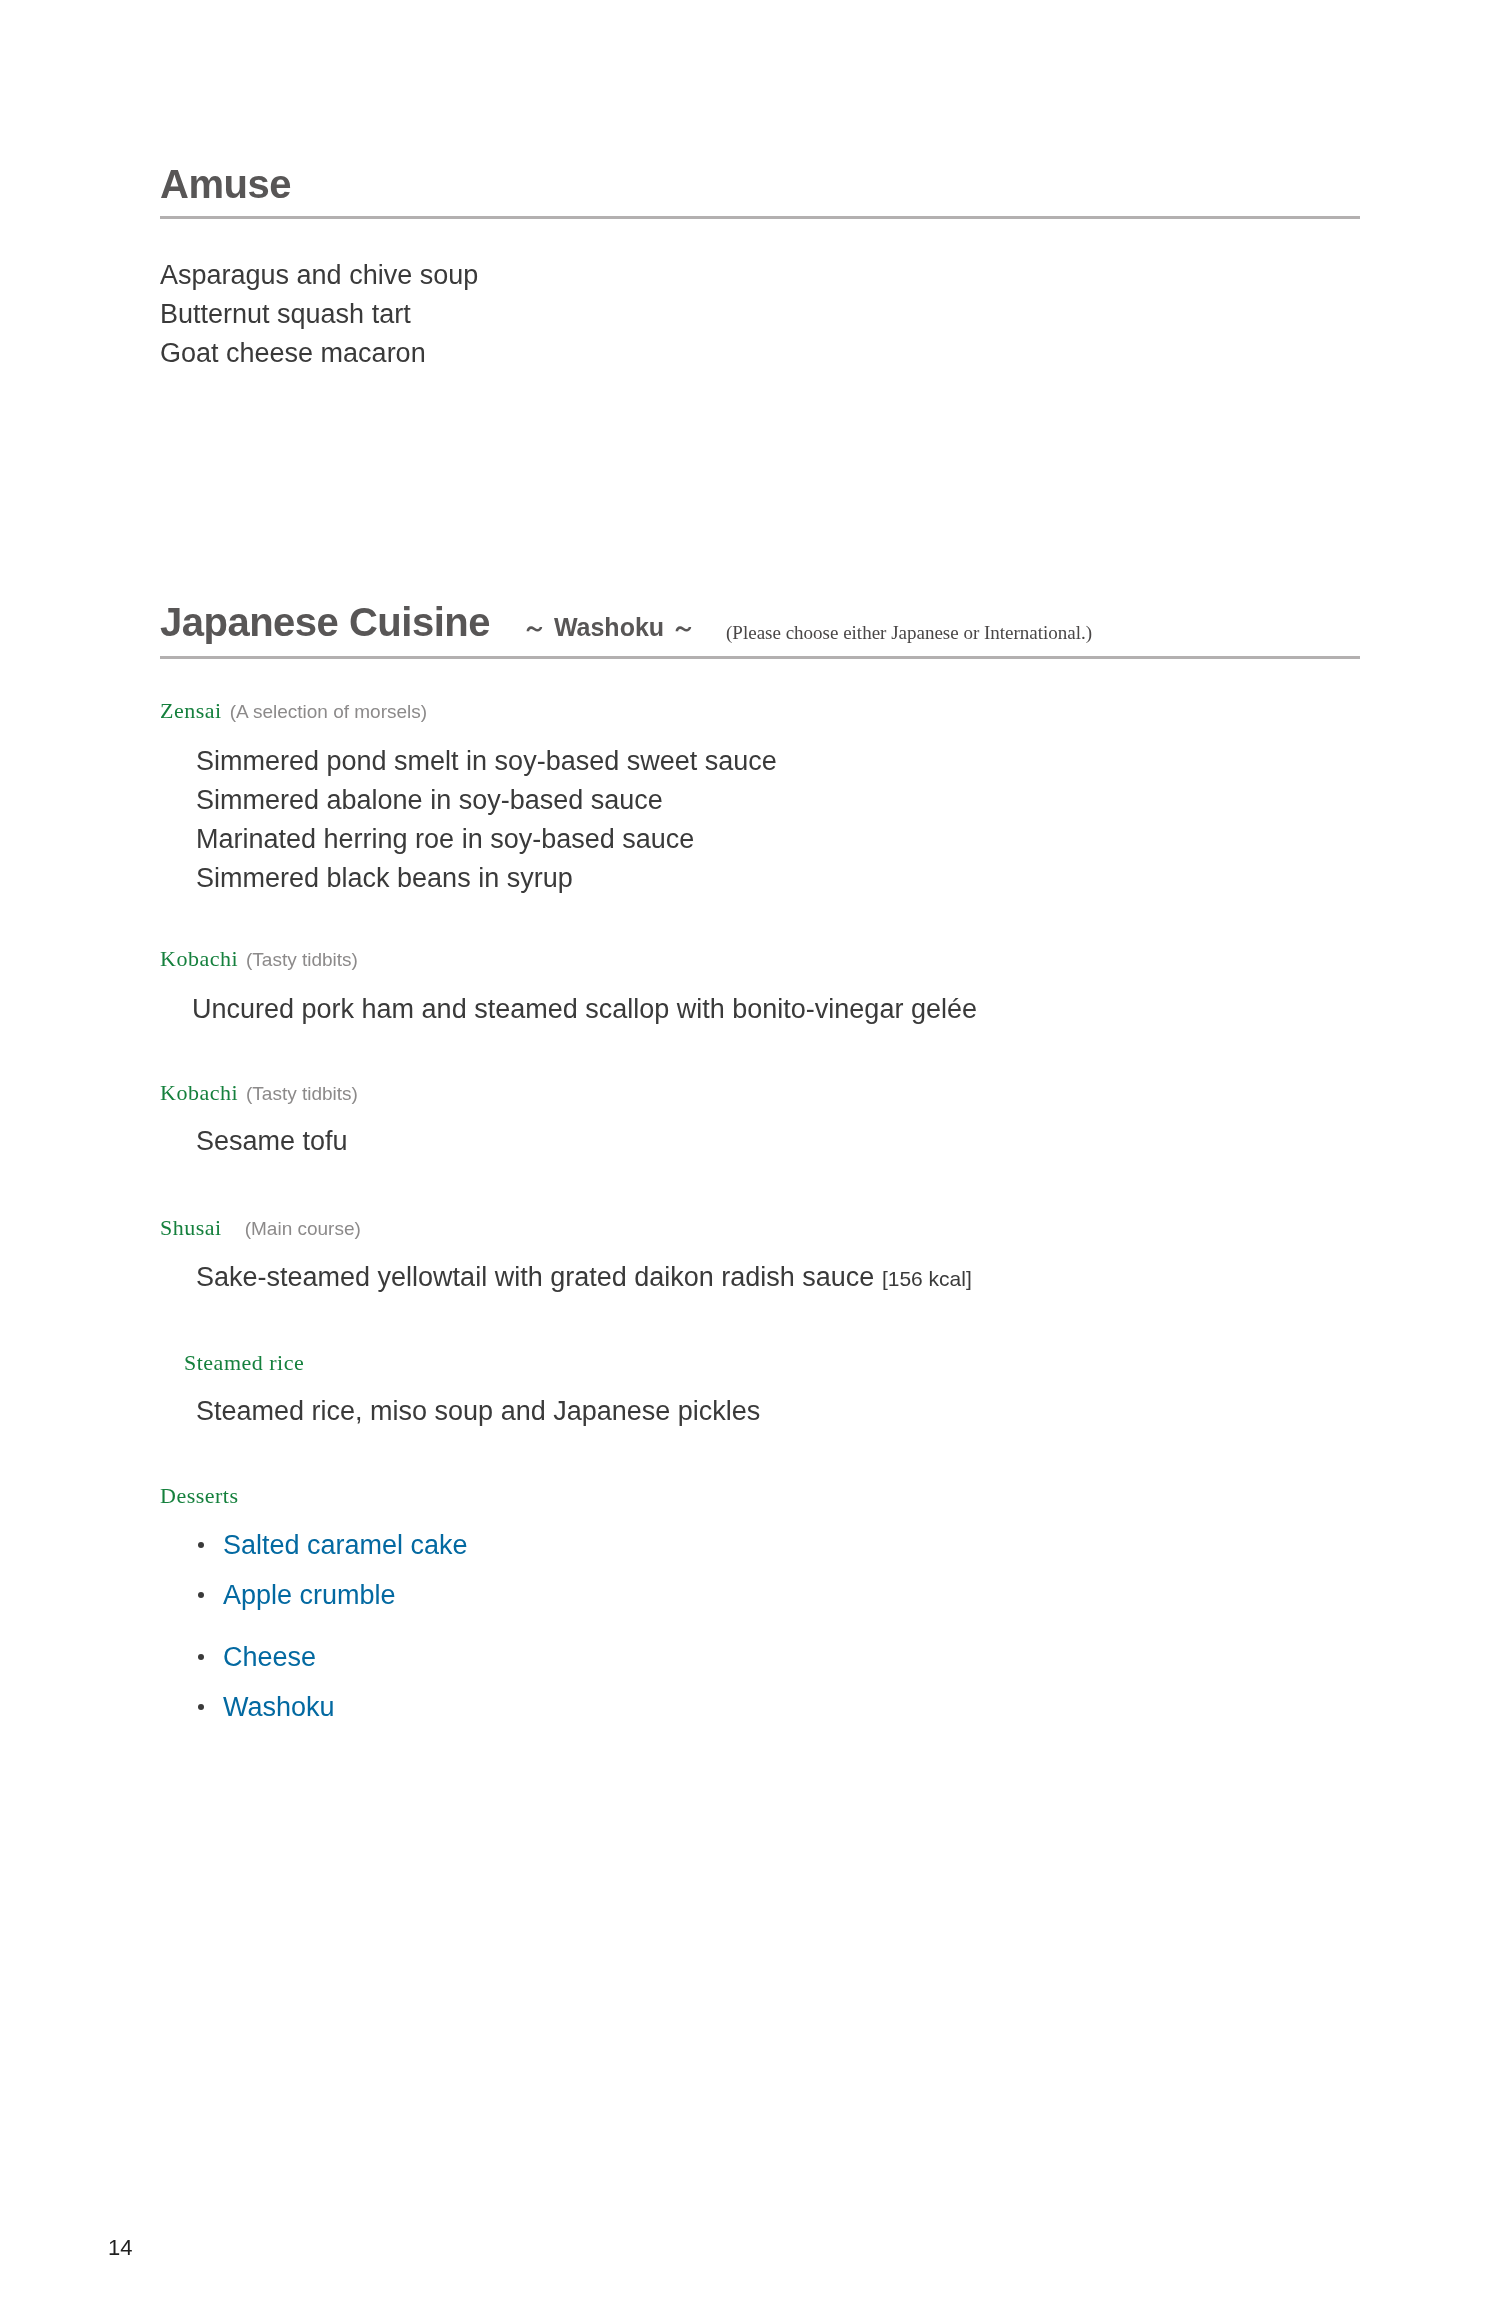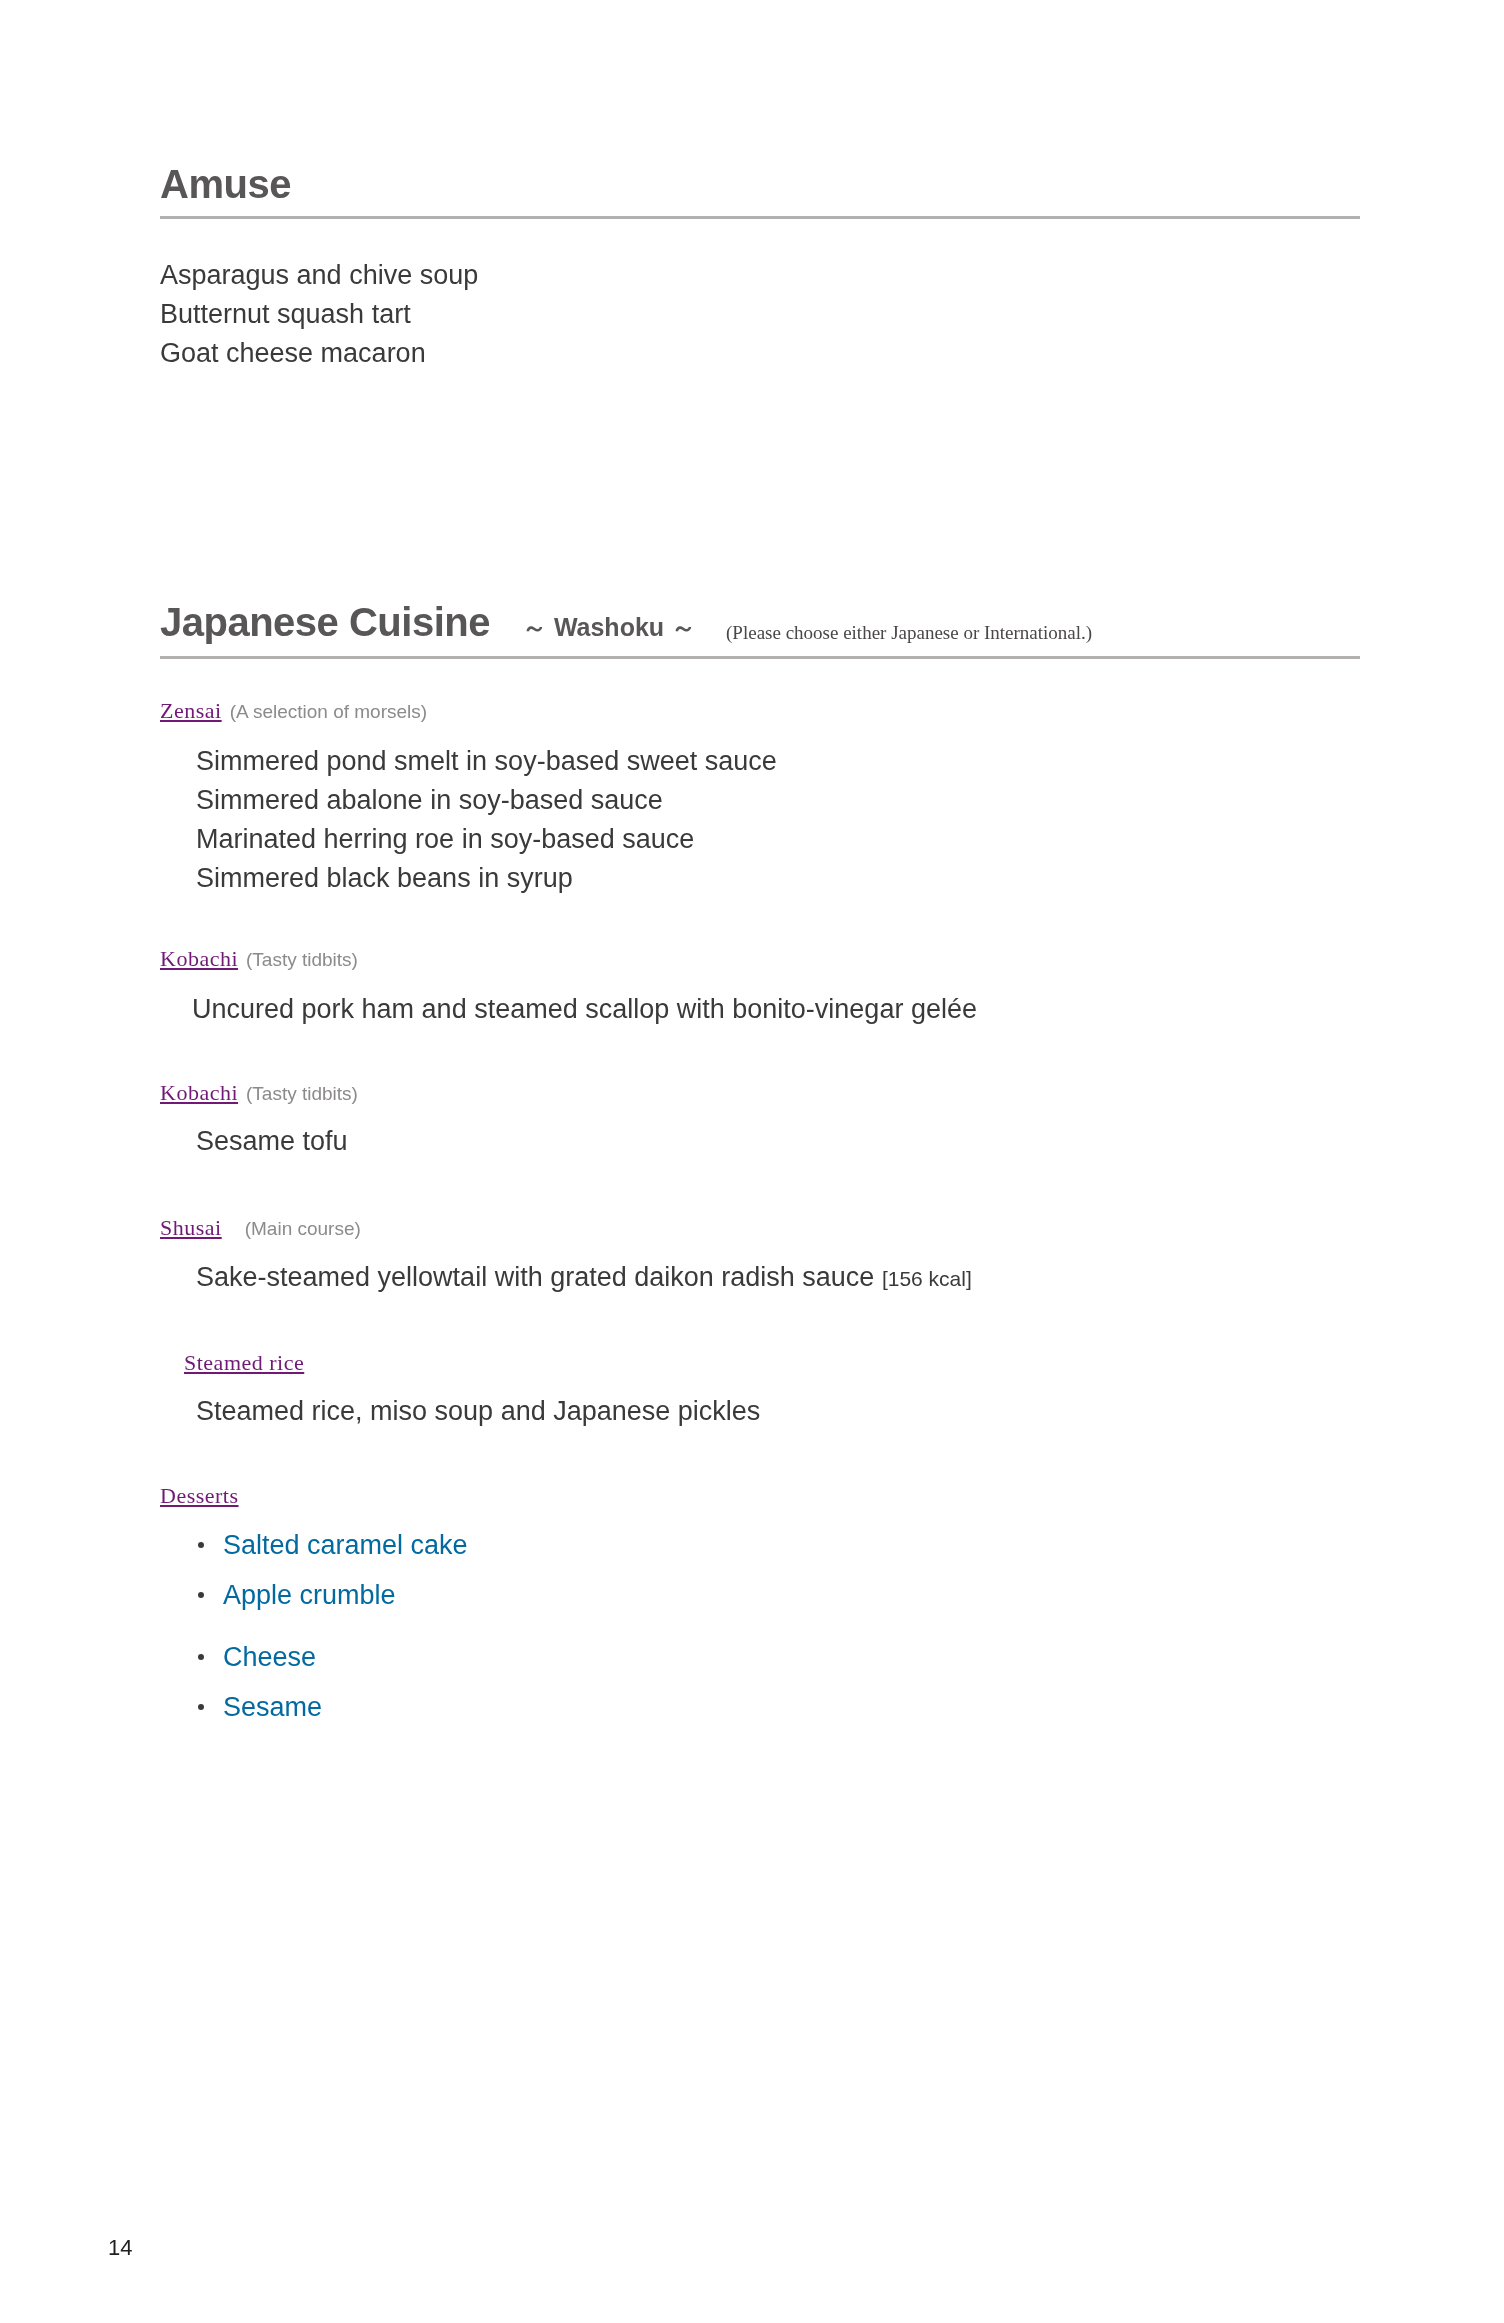--- a/index.html
+++ b/index.html
@@ -49,23 +49,22 @@
     white-space: nowrap;
   }
 
   .items { font-size: 27px; color: #3a3a3a; line-height: 39px; font-weight: 300; }
   .items.indented { margin-left: 36px; }
 
   .section-label { display: flex; align-items: baseline; }
   .label-serif {
     font-family: "Liberation Serif", serif;
     font-size: 22px;
-    color: #701a75;
+    color: #15803d;
     letter-spacing: 0.5px;
-    text-decoration: underline;
   }
   .label-paren {
     font-size: 19px;
     color: #8c8a8a;
     margin-left: 8px;
     font-weight: 300;
   }
 
   .item-line { font-size: 27px; color: #3a3a3a; line-height: 39px; margin-left: 36px; font-weight: 300; }
   .kcal { font-size: 21px; color: #3a3a3a; }
@@ -167,20 +166,20 @@
       <div class="dessert-row">
         <span class="bullet-dot"></span>
         <span>Apple crumble</span>
       </div>
       <div class="dessert-row gap">
         <span class="bullet-dot"></span>
         <span>Cheese</span>
       </div>
       <div class="dessert-row">
         <span class="bullet-dot"></span>
-        <span>Sesame</span>
+        <span>Washoku</span>
       </div>
     </div>
 
   </div>
 
   <div class="page-number">14</div>
 </div>
 
 </body></html>

